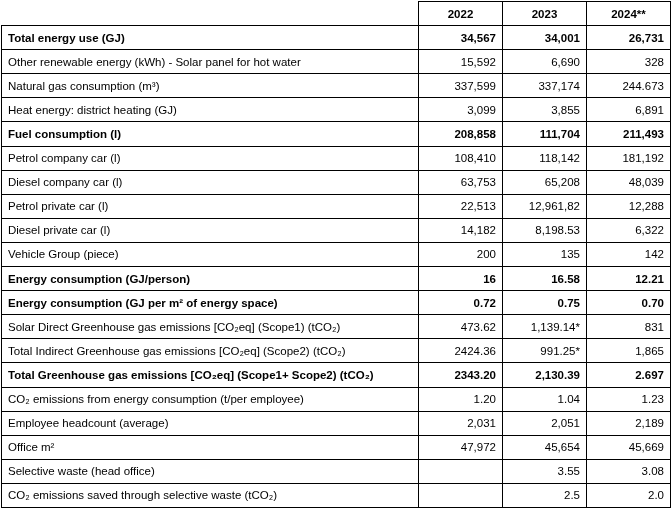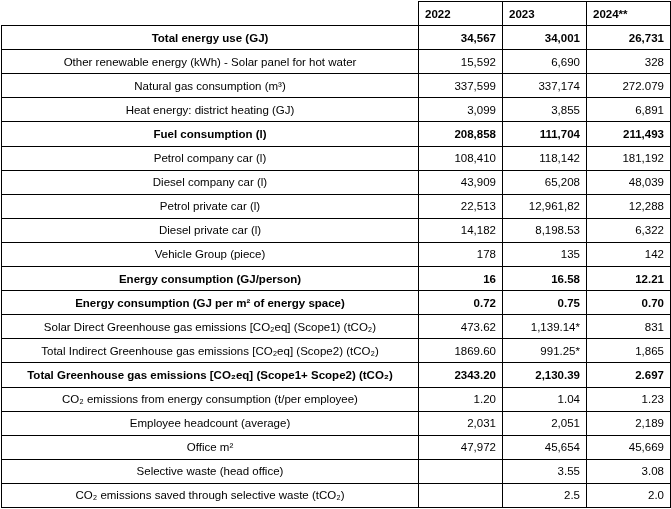--- a/index.html
+++ b/index.html
@@ -3,23 +3,23 @@
 <meta charset="utf-8">
 <style>
   html,body{margin:0;padding:0;background:#ffffff;}
   body{font-family:"Liberation Sans", sans-serif;font-size:11.5px;color:#000;}
   .table-wrap{width:671px;}
   table{border-collapse:collapse;width:669px;table-layout:fixed;margin:1px;}
   col.label-col{width:417px;}
   col.year-col{width:84px;}
   th,td{border:1px solid #000;height:21.1px;padding:1px 6px;vertical-align:middle;
         overflow:hidden;white-space:nowrap;}
-  th{font-weight:bold;text-align:left;}
+  th{font-weight:bold;text-align:center;}
   th.corner{border-top:1px solid transparent;border-left:1px solid transparent;}
-  td.label{text-align:center;font-weight:normal;}
+  td.label{text-align:left;font-weight:normal;}
   td.num{text-align:right;font-variant-numeric:tabular-nums;}
   tr.bold-row td{font-weight:bold;}
 </style>
 </head>
 <body>
 
 <div class="table-wrap">
 <table>
   <colgroup>
     <col class="label-col">
@@ -45,21 +45,21 @@
     <tr>
       <td class="label">Other renewable energy (kWh) - Solar panel for hot water</td>
       <td class="num">15,592</td>
       <td class="num">6,690</td>
       <td class="num">328</td>
     </tr>
     <tr>
       <td class="label">Natural gas consumption (m³)</td>
       <td class="num">337,599</td>
       <td class="num">337,174</td>
-      <td class="num">272.079</td>
+      <td class="num">244.673</td>
     </tr>
     <tr>
       <td class="label">Heat energy: district heating (GJ)</td>
       <td class="num">3,099</td>
       <td class="num">3,855</td>
       <td class="num">6,891</td>
     </tr>
     <tr class="bold-row">
       <td class="label">Fuel consumption (l)</td>
       <td class="num">208,858</td>
@@ -67,39 +67,39 @@
       <td class="num">211,493</td>
     </tr>
     <tr>
       <td class="label">Petrol company car (l)</td>
       <td class="num">108,410</td>
       <td class="num">118,142</td>
       <td class="num">181,192</td>
     </tr>
     <tr>
       <td class="label">Diesel company car (l)</td>
-      <td class="num">43,909</td>
+      <td class="num">63,753</td>
       <td class="num">65,208</td>
       <td class="num">48,039</td>
     </tr>
     <tr>
       <td class="label">Petrol private car (l)</td>
       <td class="num">22,513</td>
       <td class="num">12,961,82</td>
       <td class="num">12,288</td>
     </tr>
     <tr>
       <td class="label">Diesel private car (l)</td>
       <td class="num">14,182</td>
       <td class="num">8,198.53</td>
       <td class="num">6,322</td>
     </tr>
     <tr>
       <td class="label">Vehicle Group (piece)</td>
-      <td class="num">178</td>
+      <td class="num">200</td>
       <td class="num">135</td>
       <td class="num">142</td>
     </tr>
     <tr class="bold-row">
       <td class="label">Energy consumption (GJ/person)</td>
       <td class="num">16</td>
       <td class="num">16.58</td>
       <td class="num">12.21</td>
     </tr>
     <tr class="bold-row">
@@ -109,21 +109,21 @@
       <td class="num">0.70</td>
     </tr>
     <tr>
       <td class="label">Solar Direct Greenhouse gas emissions [CO₂eq] (Scope1) (tCO₂)</td>
       <td class="num">473.62</td>
       <td class="num">1,139.14*</td>
       <td class="num">831</td>
     </tr>
     <tr>
       <td class="label">Total Indirect Greenhouse gas emissions [CO₂eq] (Scope2) (tCO₂)</td>
-      <td class="num">1869.60</td>
+      <td class="num">2424.36</td>
       <td class="num">991.25*</td>
       <td class="num">1,865</td>
     </tr>
     <tr class="bold-row">
       <td class="label">Total Greenhouse gas emissions [CO₂eq] (Scope1+ Scope2) (tCO₂)</td>
       <td class="num">2343.20</td>
       <td class="num">2,130.39</td>
       <td class="num">2.697</td>
     </tr>
     <tr>

